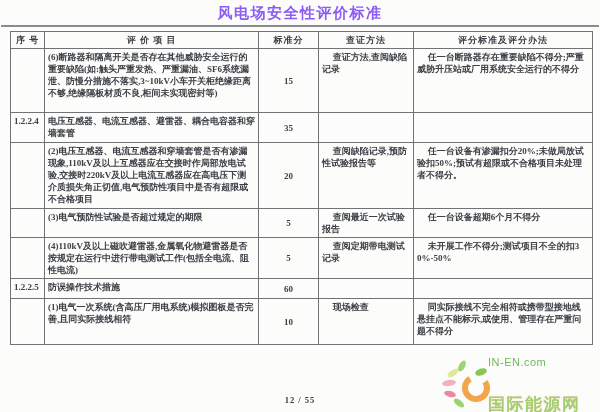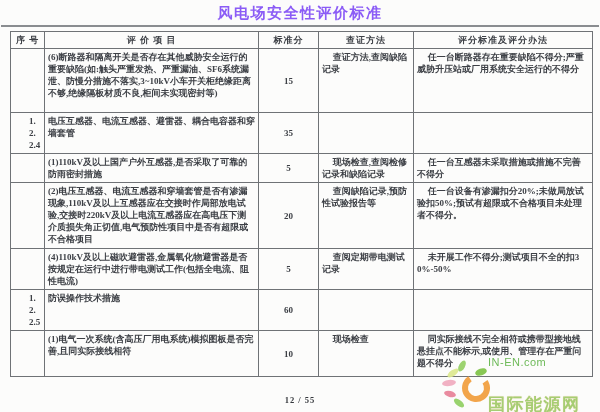--- a/index.html
+++ b/index.html
@@ -41,21 +41,21 @@
     font-weight:bold;
     overflow:hidden;
     word-break:break-all;
   }
   .eval th{
     text-align:center;
     vertical-align:middle;
     letter-spacing:1px;
     color:#3d4046;
   }
-  td.c-no{padding-left:18px;}
+  td.c-no{padding-left:3px;}
   td.c-score{text-align:center;vertical-align:middle;}
   td.c-method,td.c-criteria{text-indent:1.2em;}
   .page-num{
     position:absolute;
     left:0;right:0;bottom:7px;
     text-align:center;
     font-size:8.5px;
     font-weight:bold;
     color:#35383d;
     letter-spacing:1px;
@@ -123,33 +123,33 @@
       <td class="c-method">查证方法,查阅缺陷记录</td>
       <td class="c-criteria">任一台断路器存在重要缺陷不得分;严重威胁升压站或厂用系统安全运行的不得分</td>
     </tr>
     <tr style="height:30px">
       <td class="c-no">1.2.2.4</td>
       <td class="c-item">电压互感器、电流互感器、避雷器、耦合电容器和穿墙套管</td>
       <td class="c-score">35</td>
       <td class="c-method"></td>
       <td class="c-criteria"></td>
     </tr>
-    <tr style="height:27px">
-      <td class="c-no"></td>
-      <td class="c-item">(1)110kV及以上国产户外互感器,是否采取了可靠的防雨密封措施</td>
-      <td class="c-score">5</td>
-      <td class="c-method">现场检查,查阅检修记录和缺陷记录</td>
-      <td class="c-criteria">任一台互感器未采取措施或措施不完善不得分</td>
-    </tr>
     <tr style="height:66px">
       <td class="c-no"></td>
       <td class="c-item">(2)电压互感器、电流互感器和穿墙套管是否有渗漏现象,110kV及以上互感器应在交接时作局部放电试验,交接时220kV及以上电流互感器应在高电压下测介质损失角正切值,电气预防性项目中是否有超限或不合格项目</td>
       <td class="c-score">20</td>
       <td class="c-method">查阅缺陷记录,预防性试验报告等</td>
       <td class="c-criteria">任一台设备有渗漏扣分20%;未做局放试验扣50%;预试有超限或不合格项目未处理者不得分。</td>
+    </tr>
+    <tr style="height:27px">
+      <td class="c-no"></td>
+      <td class="c-item">(3)电气预防性试验是否超过规定的期限</td>
+      <td class="c-score">5</td>
+      <td class="c-method">查阅最近一次试验报告</td>
+      <td class="c-criteria">任一台设备超期6个月不得分</td>
     </tr>
     <tr style="height:38px">
       <td class="c-no"></td>
       <td class="c-item">(4)110kV及以上磁吹避雷器,金属氧化物避雷器是否按规定在运行中进行带电测试工作(包括全电流、阻性电流)</td>
       <td class="c-score">5</td>
       <td class="c-method">查阅定期带电测试记录</td>
       <td class="c-criteria">未开展工作不得分;测试项目不全的扣30%-50%</td>
     </tr>
     <tr style="height:20px">
       <td class="c-no">1.2.2.5</td>

